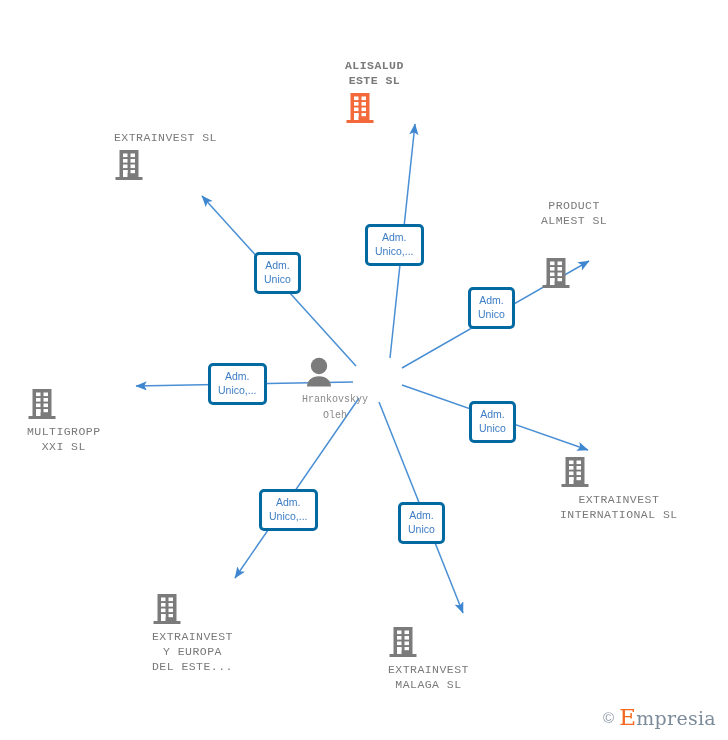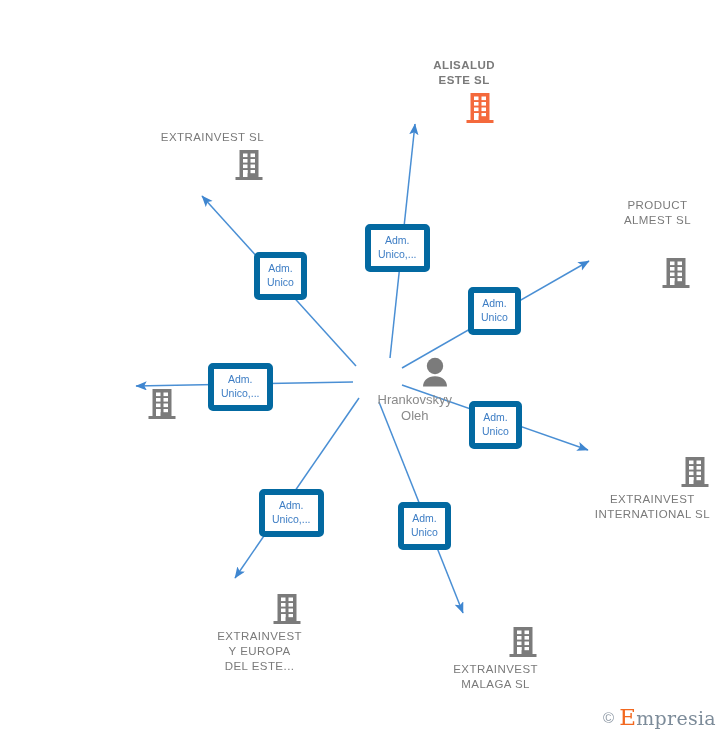--- a/index.html
+++ b/index.html
@@ -25,49 +25,50 @@
     height: 740px;
   }
 
   .node {
     position: absolute;
     width: 150px;
     margin-left: -75px;
     text-align: center;
     display: flex;
     flex-direction: column;
-    align-items: flex-end;
+    align-items: flex-start;
+    font-family: Liberation Mono, monospace;
   }
   .node .icon-wrap {
     line-height: 0;
   }
   .node-label {
     font-size: 11.5px;
     letter-spacing: 0.45px;
     line-height: 15px;
     color: #7a7a7a;
     white-space: pre-line;
   }
   .node-label.strong {
     font-weight: bold;
   }
   .node.label-top .node-label { margin-bottom: 4px; }
   .node.label-bottom .node-label { margin-top: 4px; }
 
   .person-label {
-    font-size: 13px;
+    font-size: 10px;
     line-height: 16px;
     color: #8a8a8a;
     white-space: pre-line;
     margin-top: 3px;
   }
 
   .edge-label {
     position: absolute;
-    border: 6px solid #0369a1;
+    border: 3px solid #0369a1;
     border-radius: 5px;
     background: #ffffff;
     color: #3d7dc4;
     font-size: 10.5px;
     line-height: 13.5px;
     text-align: center;
     padding: 4px 7px 5px 7px;
     white-space: pre-line;
     box-sizing: border-box;
   }
@@ -175,20 +176,22 @@
             <rect x="9" y="4.5" width="4.5" height="3.6" fill="#ffffff"></rect>
             <rect x="16.5" y="4.5" width="4.5" height="3.6" fill="#ffffff"></rect>
             <rect x="9" y="10" width="4.5" height="3.6" fill="#ffffff"></rect>
             <rect x="16.5" y="10" width="4.5" height="3.6" fill="#ffffff"></rect>
             <rect x="9" y="15.5" width="4.5" height="3.6" fill="#ffffff"></rect>
             <rect x="16.5" y="15.5" width="4.5" height="3.6" fill="#ffffff"></rect>
             <rect x="9" y="21" width="4.5" height="3.2" fill="#ffffff"></rect>
             <rect x="16.5" y="21" width="4.5" height="3.2" fill="#ffffff"></rect>
             <rect x="9" y="21" width="4.5" height="7" fill="#ffffff"></rect>
           </svg></span>
+        <span class="node-label">MULTIGROPP
+XXI SL</span>
       </div>
       <div class="node label-bottom" style="left: 635px; top: 456px;">
         <span class="icon-wrap"><svg width="30" height="32" viewBox="0 0 30 32">
             <path d="M5.5 1 h19 v27 h-19 z" fill="#7b7b7b"></path>
             <rect x="1.5" y="28" width="27" height="3" fill="#7b7b7b"></rect>
             <rect x="9" y="4.5" width="4.5" height="3.6" fill="#ffffff"></rect>
             <rect x="16.5" y="4.5" width="4.5" height="3.6" fill="#ffffff"></rect>
             <rect x="9" y="10" width="4.5" height="3.6" fill="#ffffff"></rect>
             <rect x="16.5" y="10" width="4.5" height="3.6" fill="#ffffff"></rect>
             <rect x="9" y="15.5" width="4.5" height="3.6" fill="#ffffff"></rect>

